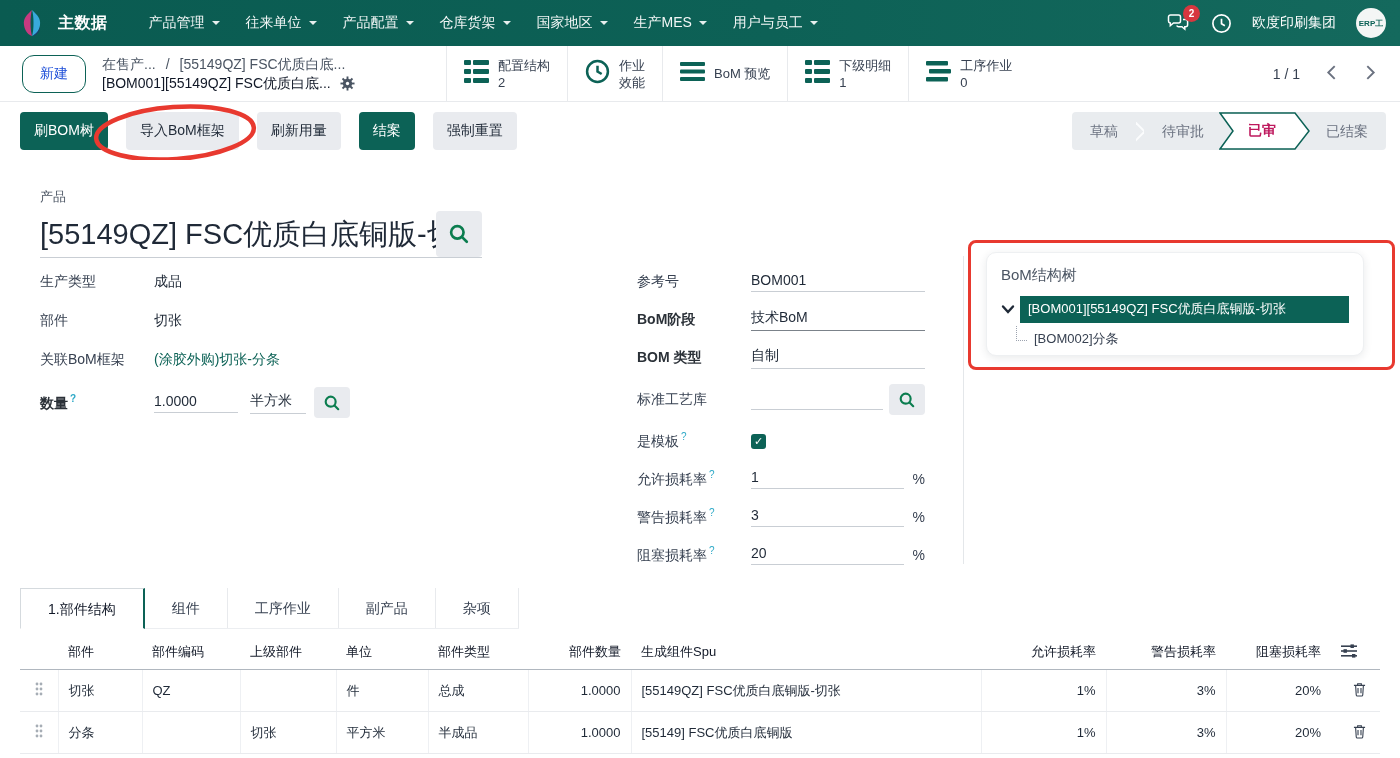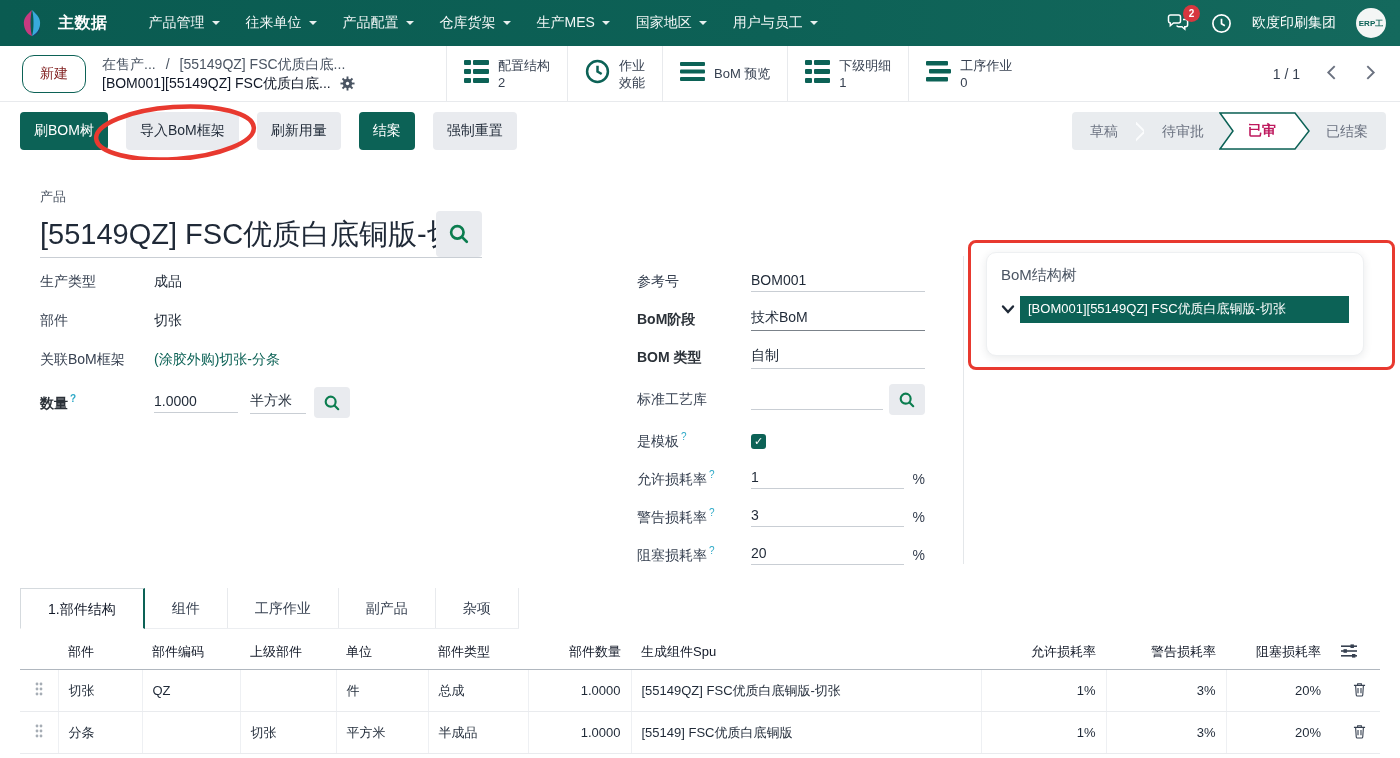--- a/index.html
+++ b/index.html
@@ -22,21 +22,21 @@
   .nav-badge { position:absolute; top:-7px; right:-9px; background:#d7373f; color:#fff; border-radius:50%;
     min-width:17px; height:17px; font-size:10px; font-weight:700; display:flex; align-items:center; justify-content:center; }
   .company { font-size:14px; color:#fff; cursor:pointer; white-space:nowrap; }
   .avatar { width:30px; height:30px; border-radius:50%; background:#f4f6f5; color:#0c6256;
     font-size:8px; font-weight:700; line-height:9px; display:flex; align-items:center; justify-content:center;
     text-align:center; cursor:pointer; }
 
   
   .control { position:absolute; top:46px; left:0; right:0; height:56px; background:#fff;
     border-bottom:1px solid #e8eaed; display:flex; align-items:center; padding:0 22px; }
-  .btn-new { border:1px solid #0c6256; color:#7f1d1d; background:#fff; border-radius:12px;
+  .btn-new { border:1px solid #0c6256; color:#1d4ed8; background:#fff; border-radius:12px;
     padding:9px 17px; font-size:14px; font-weight:500; cursor:pointer; font-family:inherit; }
   .breadcrumb { margin-left:16px; font-size:14px; line-height:19px; }
   .bc-line1 { color:#4b5563; display:flex; gap:10px; }
   .bc-link { cursor:pointer; }
   .bc-line2 { color:#111827; display:flex; align-items:center; gap:9px; }
   .smart-group { position:absolute; left:446px; top:0; height:100%; display:flex; }
   .smart { display:flex; align-items:center; gap:9px; padding:0 17px; border-left:1px solid #e8eaed;
     cursor:pointer; }
   .smart .txt { display:flex; flex-direction:column; justify-content:center; line-height:17px;
     font-size:13px; color:#374151; }
@@ -157,25 +157,25 @@
       </span>
     <span class="menu">
         <span>产品配置</span>
         <span class="caret-down"></span>
       </span>
     <span class="menu">
         <span>仓库货架</span>
         <span class="caret-down"></span>
       </span>
     <span class="menu">
+        <span>国家地区</span>
+        <span class="caret-down"></span>
+      </span>
+    <span class="menu">
         <span>生产MES</span>
-        <span class="caret-down"></span>
-      </span>
-    <span class="menu">
-        <span>国家地区</span>
         <span class="caret-down"></span>
       </span>
     <span class="menu">
         <span>用户与员工</span>
         <span class="caret-down"></span>
       </span>
     <span class="nav-right">
       <span class="chat-wrap">
         <svg width="23" height="20" viewBox="0 0 23 20" fill="none" stroke="#fff" stroke-width="1.5">
           <path d="M1.5 5 a2 2 0 0 1 2 -2 h8 a2 2 0 0 1 2 2 v4 a2 2 0 0 1 -2 2 h-5 l-3.2 2.7 v-2.7 h-.3 a2 2 0 0 1 -1.5 -2 z"></path>
@@ -421,20 +421,24 @@
 
     <div class="tree-card">
       <div class="tree-title">BoM结构树</div>
       <div class="tree-node-sel">
         <span style="display:flex;">
           <svg width="14" height="11" viewBox="0 0 14 11" fill="none" stroke="#1f2937" stroke-width="2.4" stroke-linecap="round">
               <path d="M2 2.5 L7 8 L12 2.5"></path>
             </svg>
         </span>
         <span class="sel-label">[BOM001][55149QZ] FSC优质白底铜版-切张</span>
+      </div>
+      <div class="tree-child">
+        <span class="connector"></span>
+        <span>[BOM002]分条</span>
       </div>
     </div>
     <div class="annotation-rect"></div>
   </div>
 
   <div class="notebook">
     <div class="tabs">
       <span class="tab active">1.部件结构</span>
       <span class="tab">组件</span>
       <span class="tab">工序作业</span>

